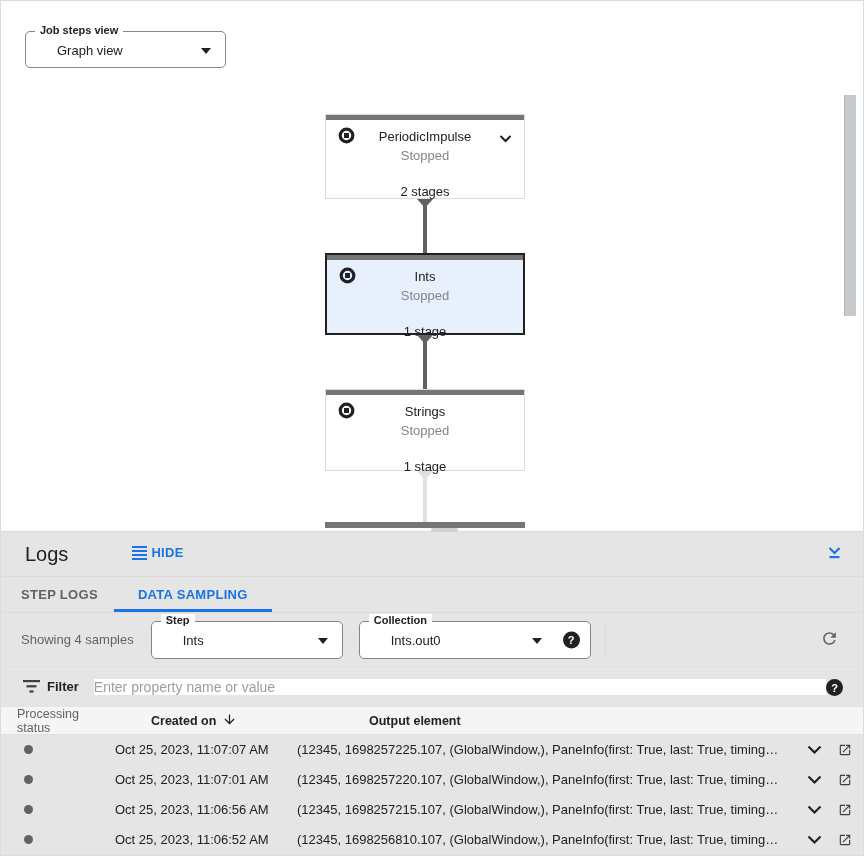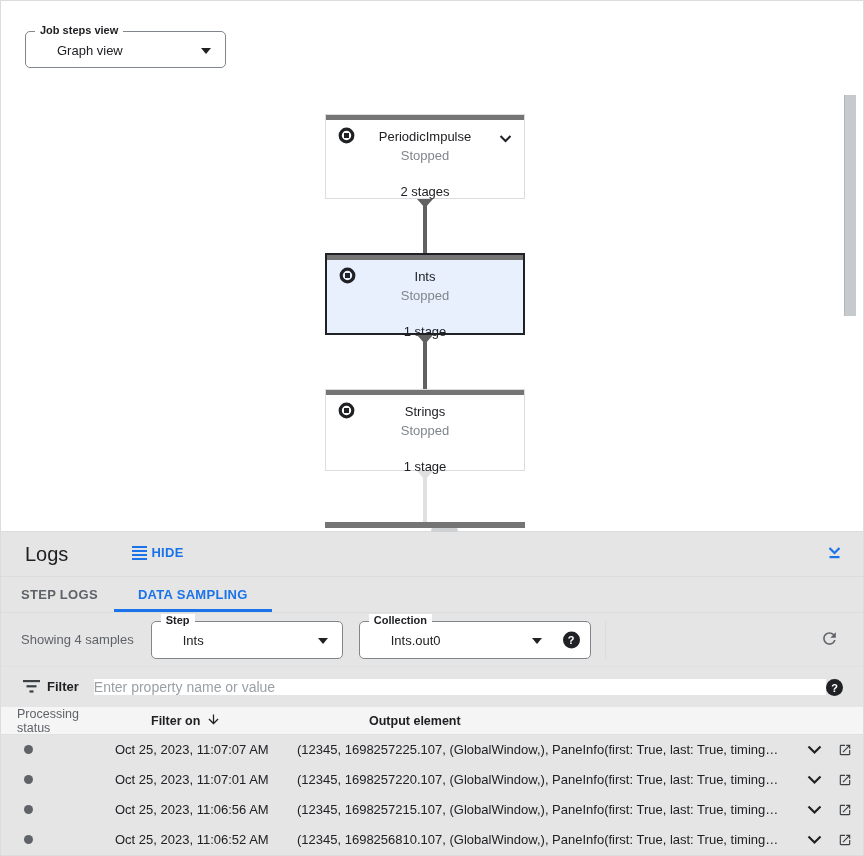--- a/index.html
+++ b/index.html
@@ -221,21 +221,21 @@
           </svg>
       </span>
       <span class="filter-label">Filter</span>
       <input class="filter-input" type="text" placeholder="Enter property name or value" style="">
       <span class="help-icon">?</span>
     </div>
 
     <div class="thead">
       <div class="col-status th-gray">Processing status</div>
       <div class="col-created">
-        <span class="th-dark">Filter on</span>
+        <span class="th-dark">Created on</span>
         <span>
           <svg width="15" height="15" viewBox="0 0 24 24" fill="#202124">
               <path d="M20 12l-1.41-1.41L13 16.17V4h-2v12.17l-5.58-5.59L4 12l8 8 8-8z"></path>
             </svg>
         </span>
       </div>
       <div class="col-output th-dark">Output element</div>
     </div>
 
     <div class="trow">

